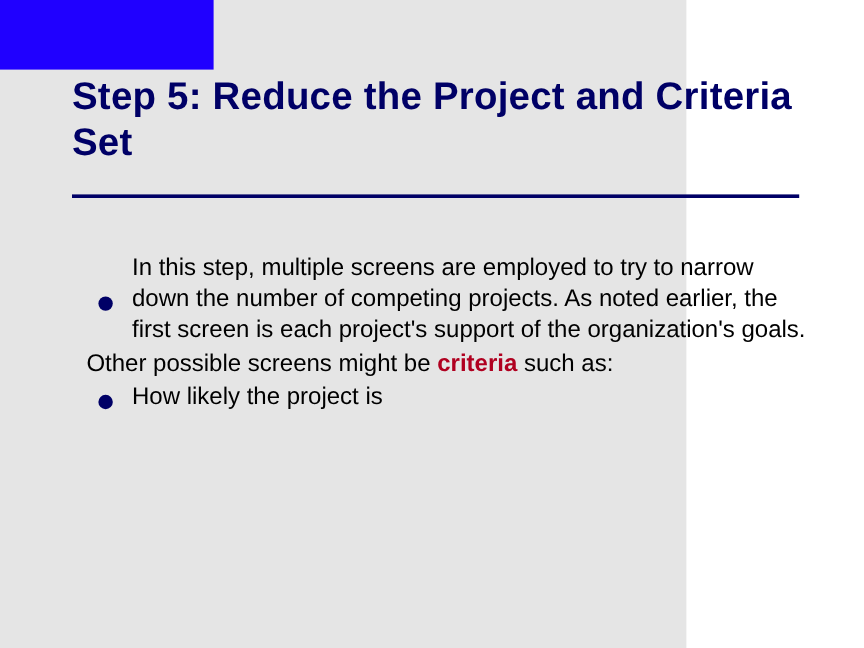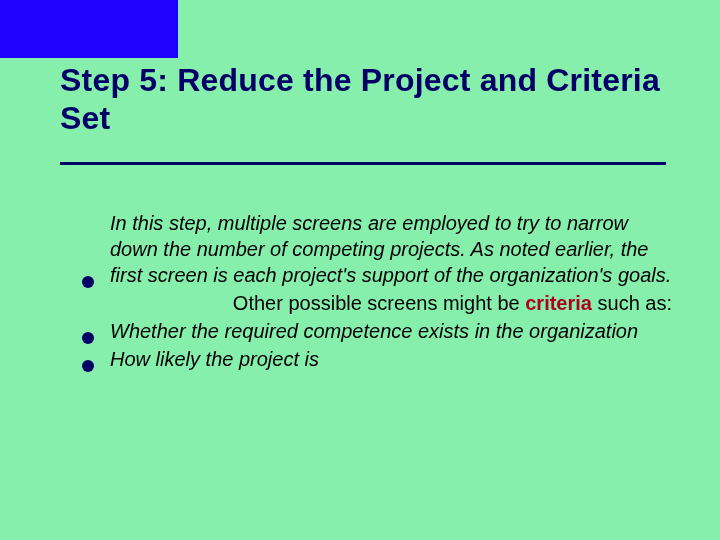--- a/index.html
+++ b/index.html
@@ -1,26 +1,26 @@
 <!DOCTYPE html>
 <html><head>
 <meta charset="utf-8">
 <style>
   * { margin: 0; padding: 0; box-sizing: border-box; }
   html, body { width: 720px; height: 540px; background: #fff; font-family: Arial, Helvetica, sans-serif; }
-  .slide { position: relative; width: 720px; height: 540px; background: #86efac; }
+  .slide { position: relative; width: 572px; height: 540px; background: #e5e5e5; }
   .blue-block { position: absolute; left: 0; top: 0; width: 178px; height: 58px; background: #2000ff; }
   .title-area { position: absolute; left: 60px; top: 62px; width: 610px; }
   .title { font-size: 32px; font-weight: bold; color: #000066; line-height: 1.18; letter-spacing: 0.2px; }
   .underline { position: absolute; left: 60px; top: 162px; width: 606px; height: 3px; background: #000066; }
   .content { position: absolute; left: 72px; top: 210px; width: 600px; color: #000; font-size: 20px; line-height: 1.3; }
-  .row { display: flex; align-items: flex-end; margin-bottom: 2px; font-style: italic; }
+  .row { display: flex; align-items: center; margin-bottom: 2px; }
   .bullet { width: 12px; height: 12px; border-radius: 50%; background: #000066; flex-shrink: 0; margin-top: 7px; margin-right: 16px; margin-left: 10px; }
   .bullet-text { flex: 1; }
-  .non-bullet { margin: 2px 0 2px 0; text-align: right; }
+  .non-bullet { margin: 2px 0 2px 0; }
   .criteria { color: #b00020; font-weight: bold; }
 </style>
 </head>
 <body>
 
 <div class="slide">
   <div class="blue-block"></div>
 
   <div class="title-area">
     <h1 class="title">Step 5: Reduce the Project and Criteria Set</h1>
@@ -31,24 +31,20 @@
 
     <div class="row">
       <span class="bullet"></span>
       <span class="bullet-text">In this step, multiple screens are employed to try to narrow down the number of competing projects. As noted earlier, the first screen is each project's support of the organization's goals.</span>
     </div>
 
     <div class="non-bullet">
       <span>Other possible screens might be </span><span class="criteria">criteria</span><span> such as:</span>
     </div>
 
-    <div class="row">
-      <span class="bullet"></span>
-      <span class="bullet-text">Whether the required competence exists in the organization</span>
-    </div>
 
 
 
     <div class="row">
       <span class="bullet"></span>
       <span class="bullet-text">How likely the project is</span>
     </div>
 
   </div>
 </div>

